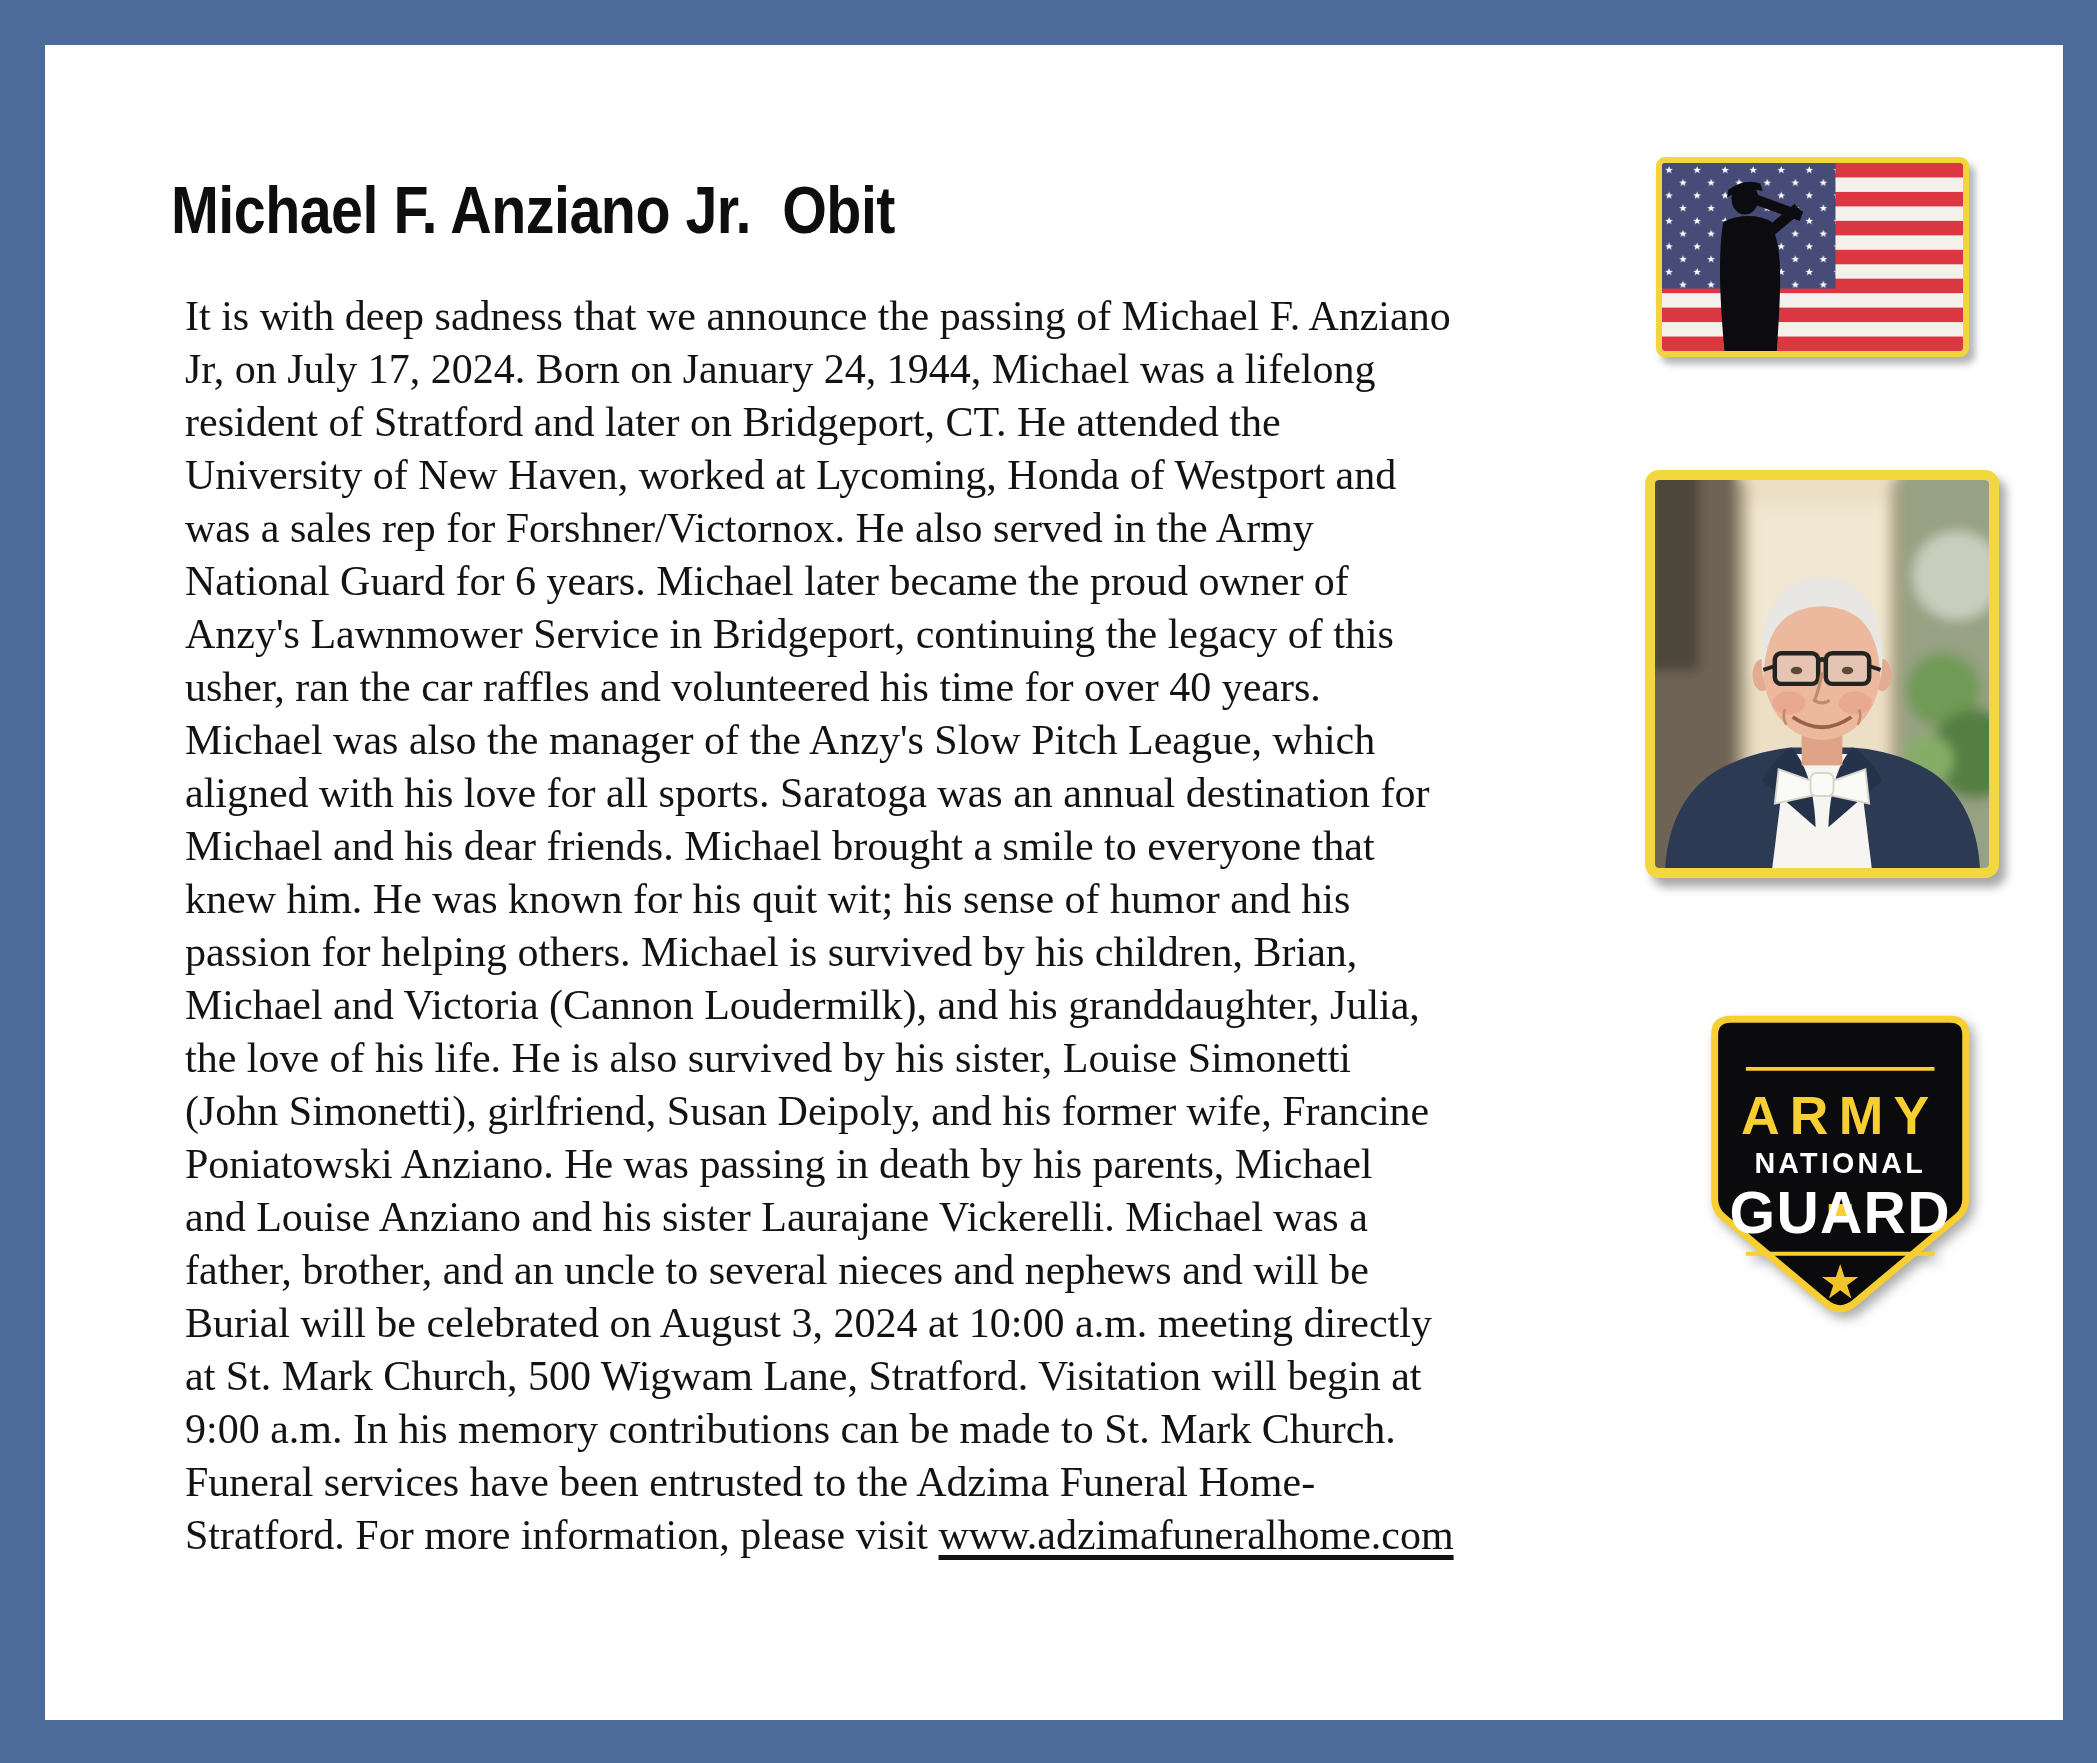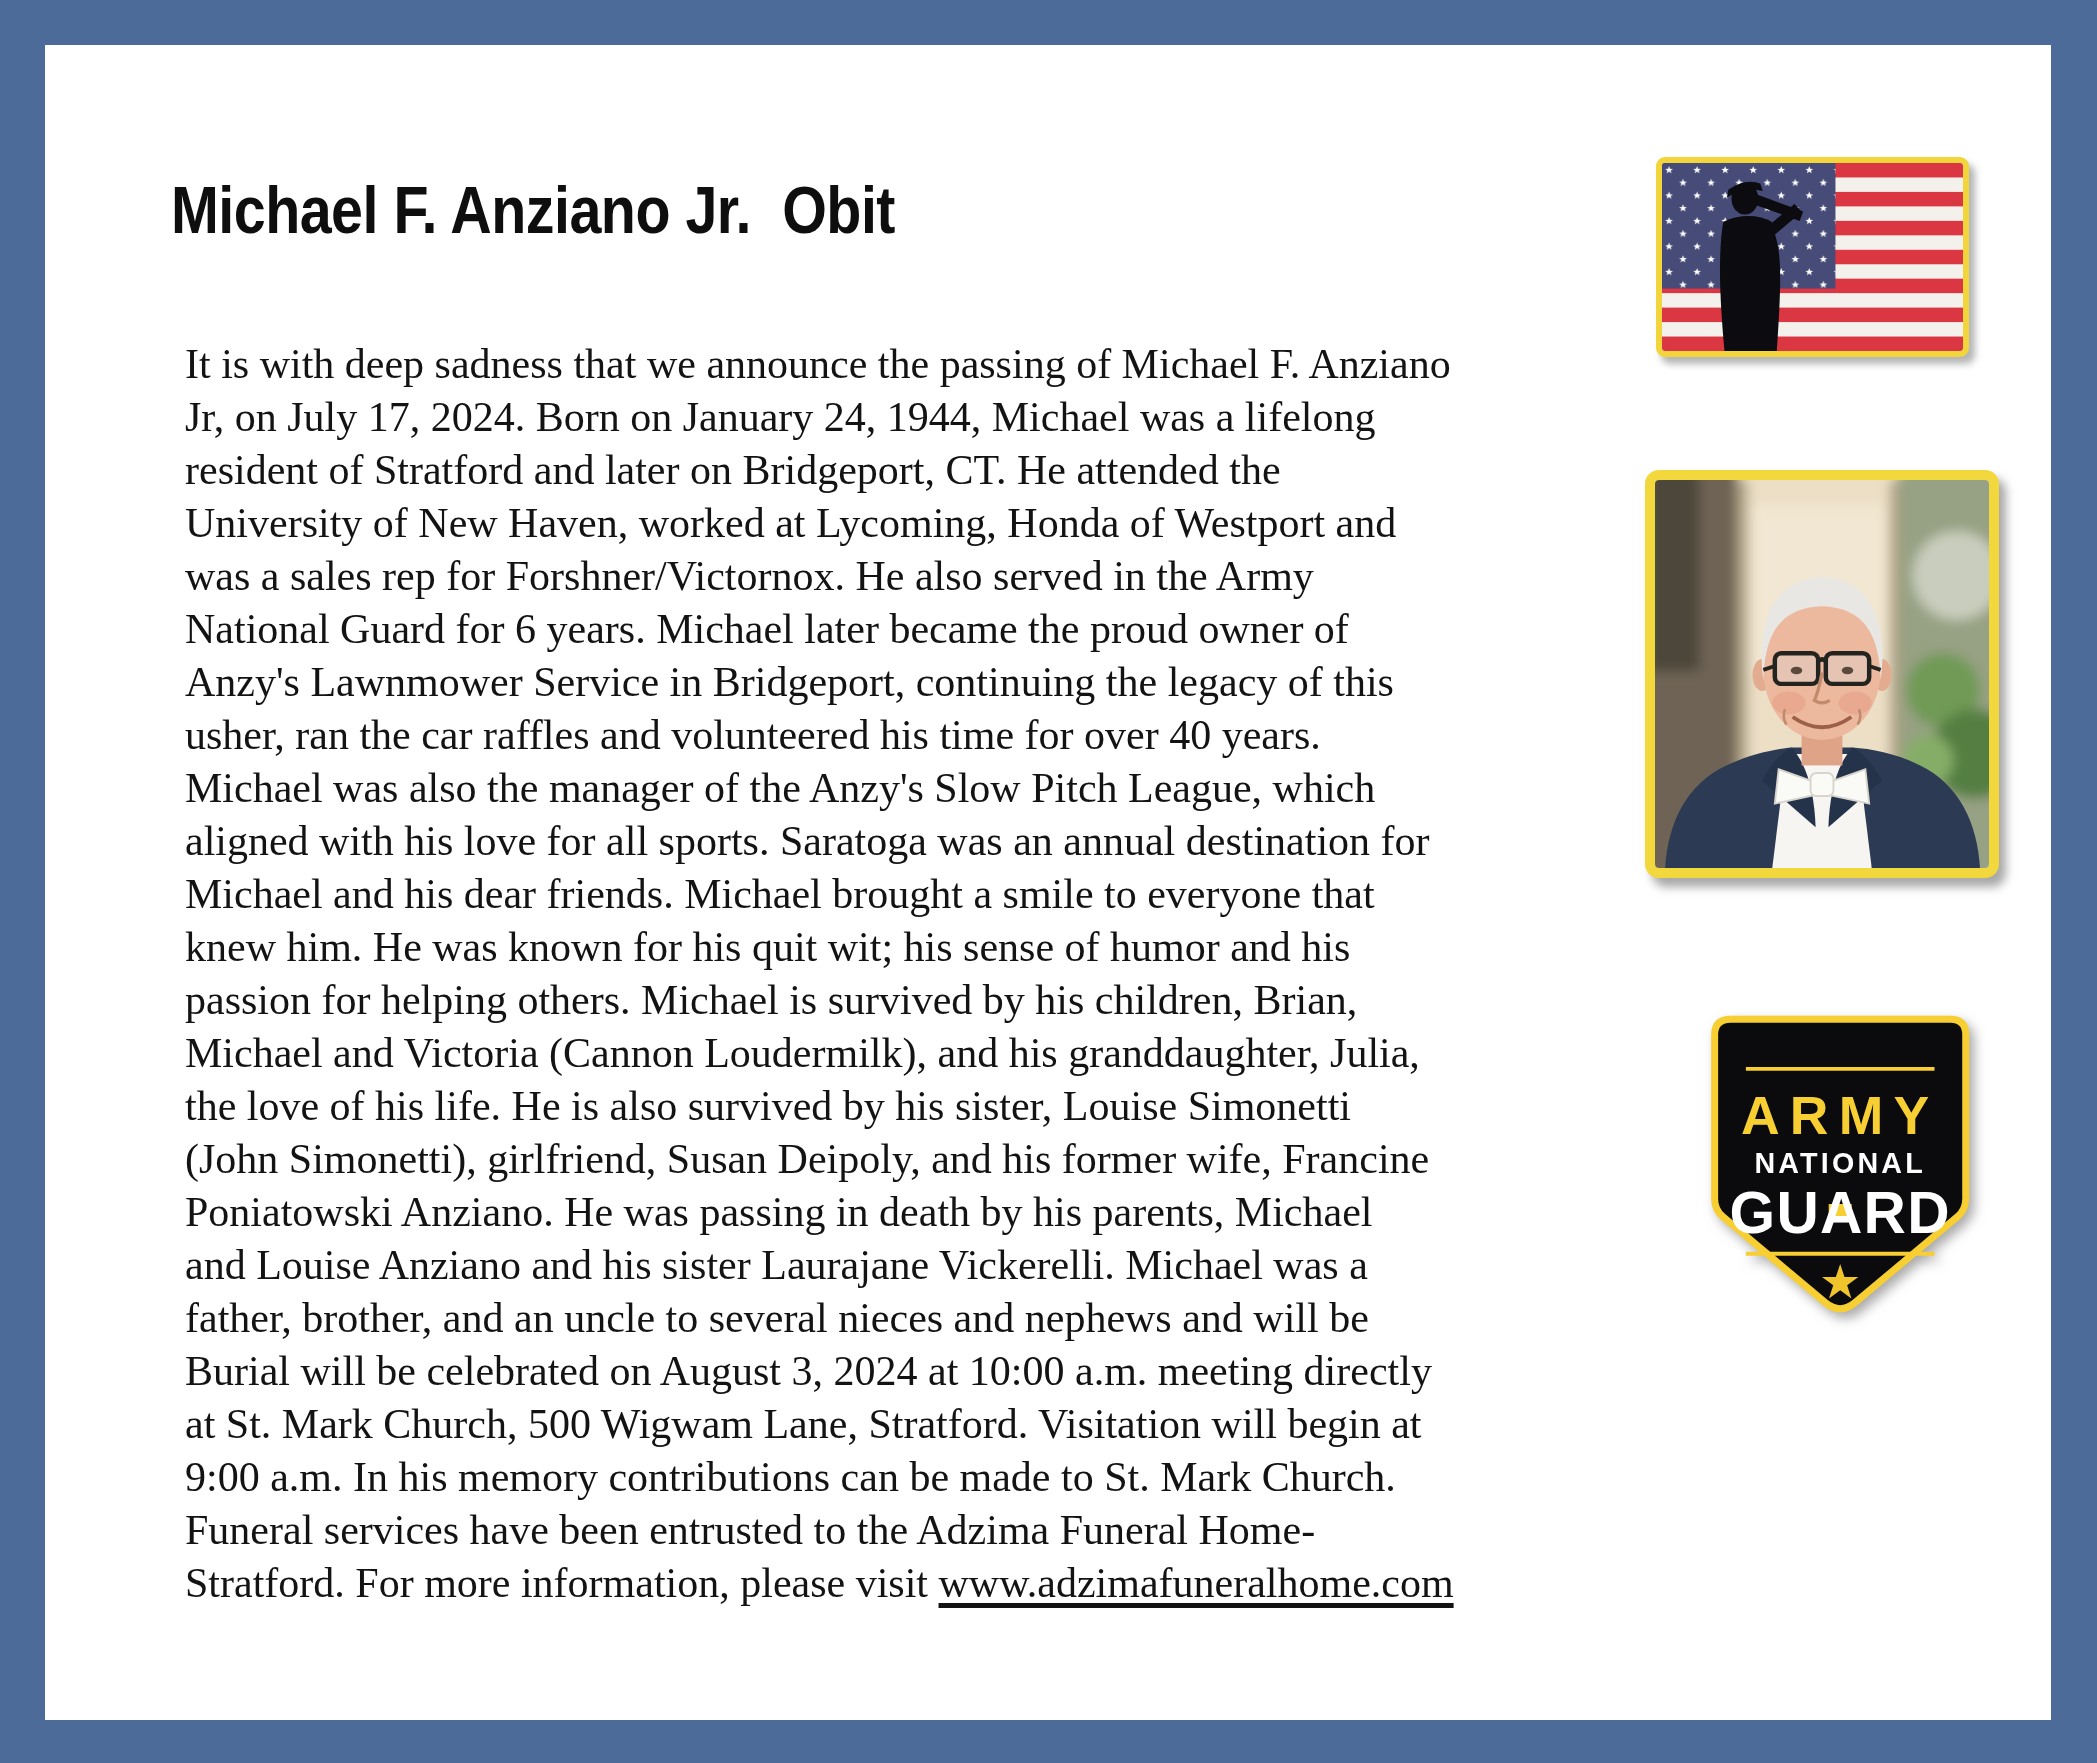--- a/index.html
+++ b/index.html
@@ -1,23 +1,23 @@
 <!DOCTYPE html>
 <html style="font-size:10.2px"><head>
 <meta charset="utf-8">
 <style>
   html,body{margin:0;padding:0;background:#4c6b98;}
   .screen{position:relative;width:2097px;height:1763px;background:#4c6b98;overflow:hidden;
           font-family:"Liberation Serif",serif;}
-  .paper{position:absolute;left:45px;top:45px;width:2006px;height:1675px;background:#ffffff;}
+  .paper{position:absolute;left:45px;top:45px;width:2006px;height:1675px;background:#ffffff;padding-left:12px;}
   .title{position:absolute;left:126px;top:132px;font-family:"Liberation Sans",sans-serif;
          font-weight:bold;font-size:66px;line-height:1;color:#0e0e0e;white-space:nowrap;
          transform:scaleX(0.87);transform-origin:0 0;letter-spacing:-0.6px;}
   .title .suffix{margin-left:36px;}
-  .bodytext{position:absolute;left:140px;top:245px;font-size:42px;line-height:53px;color:#131313;margin-top:48px;}
+  .bodytext{position:absolute;left:140px;top:245px;font-size:42px;line-height:53px;color:#131313;}
   .line{white-space:nowrap;}
   .url{text-decoration:underline;text-decoration-thickness:4.5px;text-underline-offset:6.4px;}
   .photo{position:absolute;background:#fff;}
   .photo svg{display:block;width:100%;height:100%;}
   .flag-photo{left:1656px;top:157px;width:301px;height:188px;border:6.4px solid #f2d53a;
               border-radius:9px;box-shadow:5.7px 7px 7.6px rgba(120,120,120,.55);overflow:hidden;}
   .portrait-photo{left:1645px;top:470px;width:334px;height:388px;border:10.2px solid #f3d83d;
               border-radius:14px;box-shadow:7px 8.3px 9.6px rgba(110,110,110,.6);overflow:hidden;}
   .badge{left:1705px;top:1009px;width:271px;height:311px;position:absolute;
          filter:drop-shadow(5.7px 6.4px 5.7px rgba(100,100,100,.55));}

